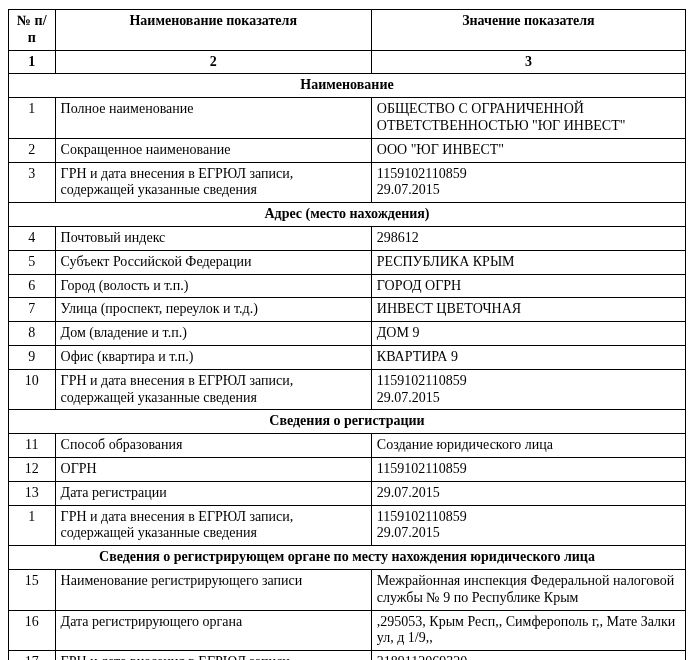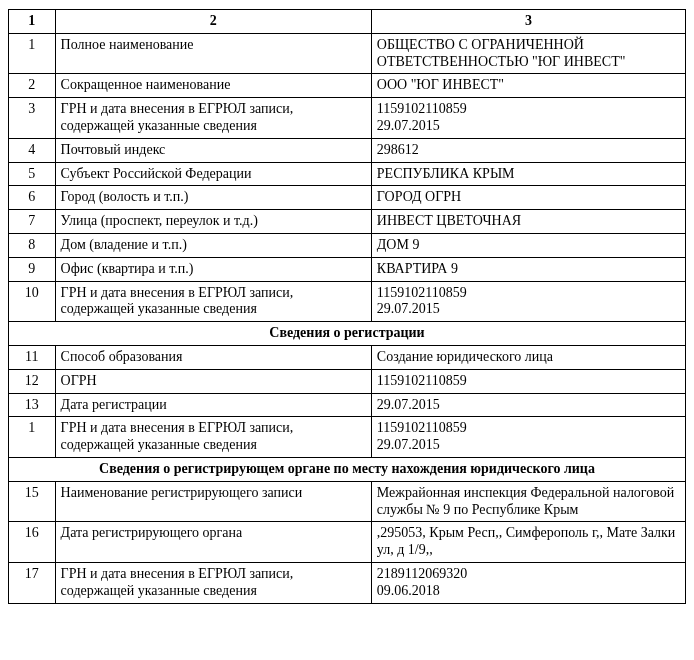--- a/index.html
+++ b/index.html
@@ -56,42 +56,53 @@
 <body>
 
 <div class="page">
   <table class="reg-table">
     <colgroup>
       <col class="c-num">
       <col class="c-name">
       <col class="c-value">
     </colgroup>
     <thead>
+      <tr>
+        <th>№ п/п</th>
+        <th>Наименование показателя</th>
+        <th>Значение показателя</th>
+      </tr>
       <tr class="colnum-row">
         <td>1</td>
         <td>2</td>
         <td>3</td>
       </tr>
     </thead>
     <tbody id="table-body">
+        <tr class="section-row">
+          <td colspan="3">Наименование</td>
+        </tr>
         <tr>
           <td class="num-cell">1</td>
           <td>Полное наименование</td>
           <td class="value-cell">ОБЩЕСТВО С ОГРАНИЧЕННОЙ ОТВЕТСТВЕННОСТЬЮ "ЮГ ИНВЕСТ"</td>
         </tr>
         <tr>
           <td class="num-cell">2</td>
           <td>Сокращенное наименование</td>
           <td class="value-cell">ООО "ЮГ ИНВЕСТ"</td>
         </tr>
         <tr>
           <td class="num-cell">3</td>
           <td>ГРН и дата внесения в ЕГРЮЛ записи, содержащей указанные сведения</td>
           <td class="value-cell">1159102110859
 29.07.2015</td>
+        </tr>
+        <tr class="section-row">
+          <td colspan="3">Адрес (место нахождения)</td>
         </tr>
         <tr>
           <td class="num-cell">4</td>
           <td>Почтовый индекс</td>
           <td class="value-cell">298612</td>
         </tr>
         <tr>
           <td class="num-cell">5</td>
           <td>Субъект Российской Федерации</td>
           <td class="value-cell">РЕСПУБЛИКА КРЫМ</td>

